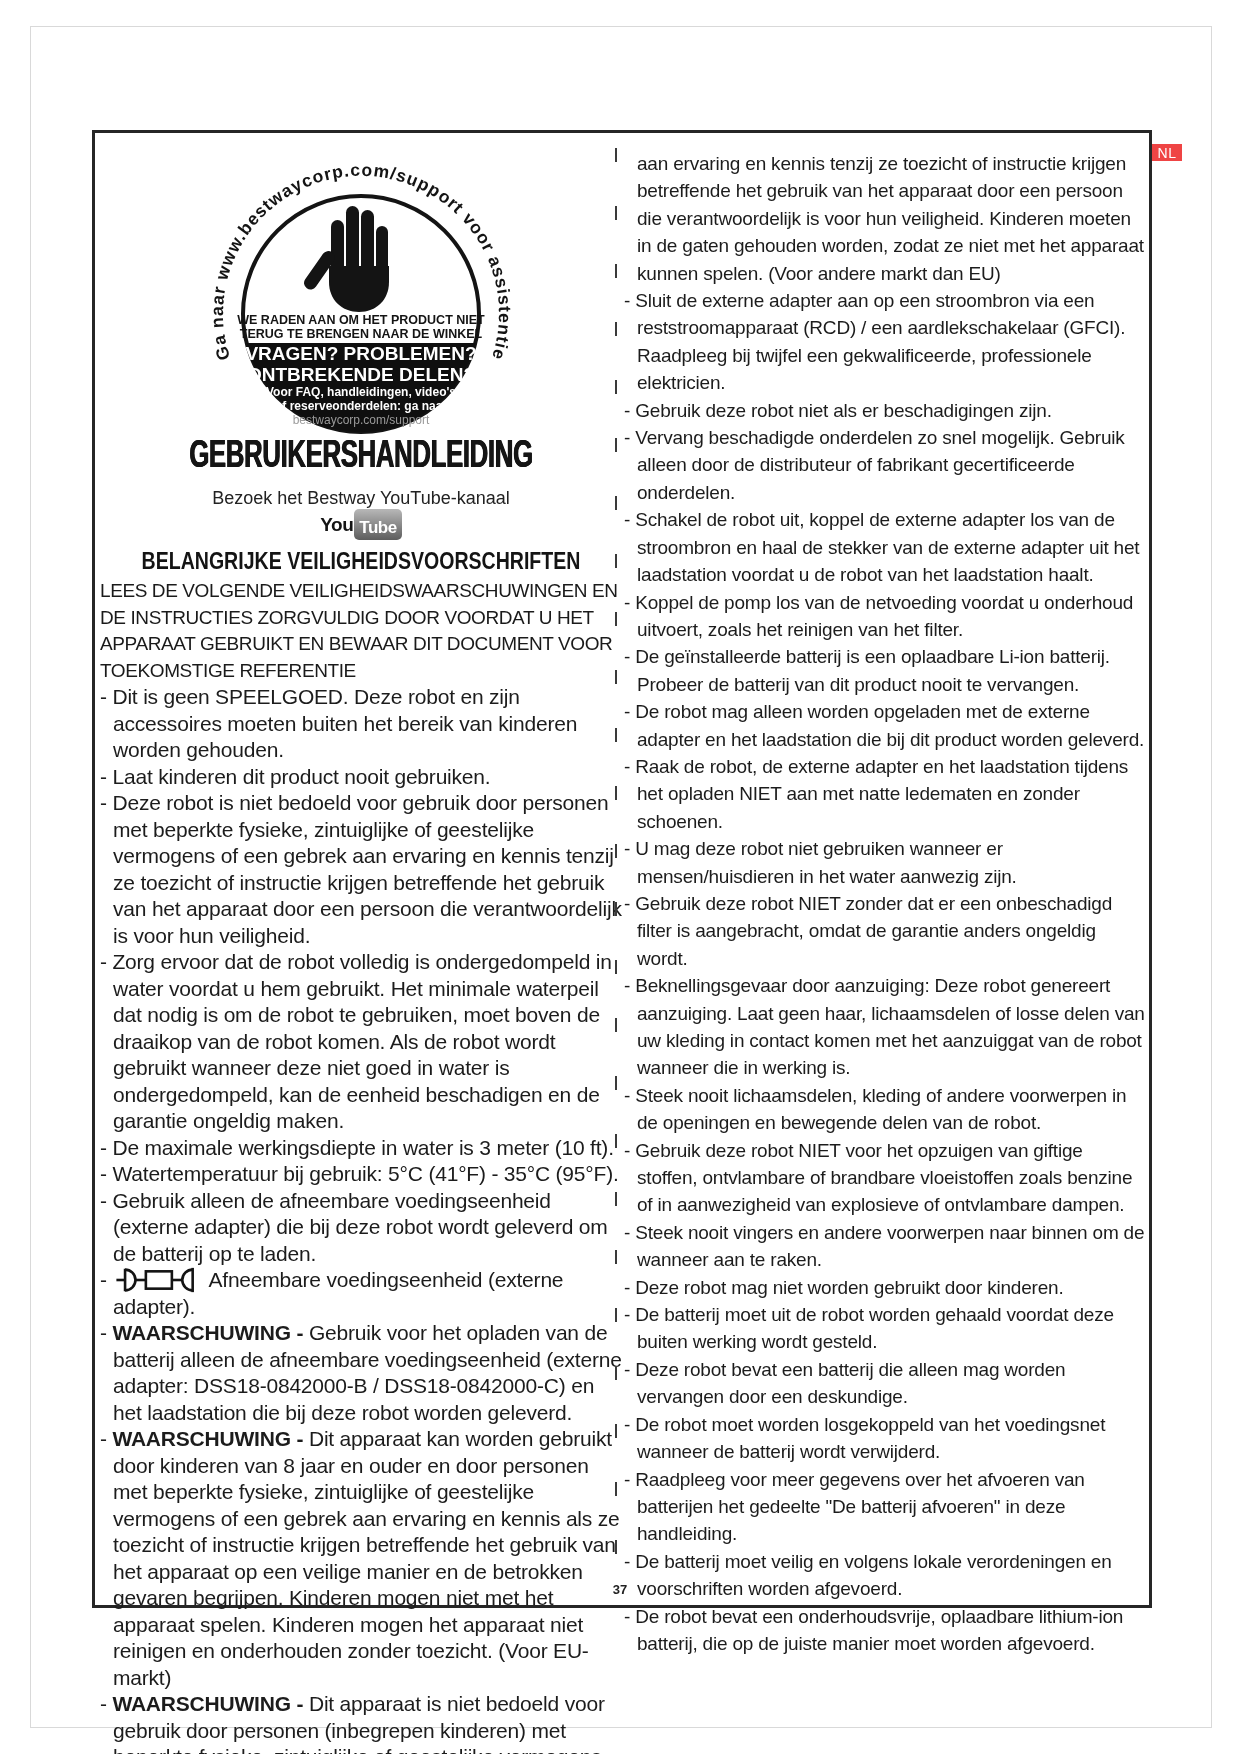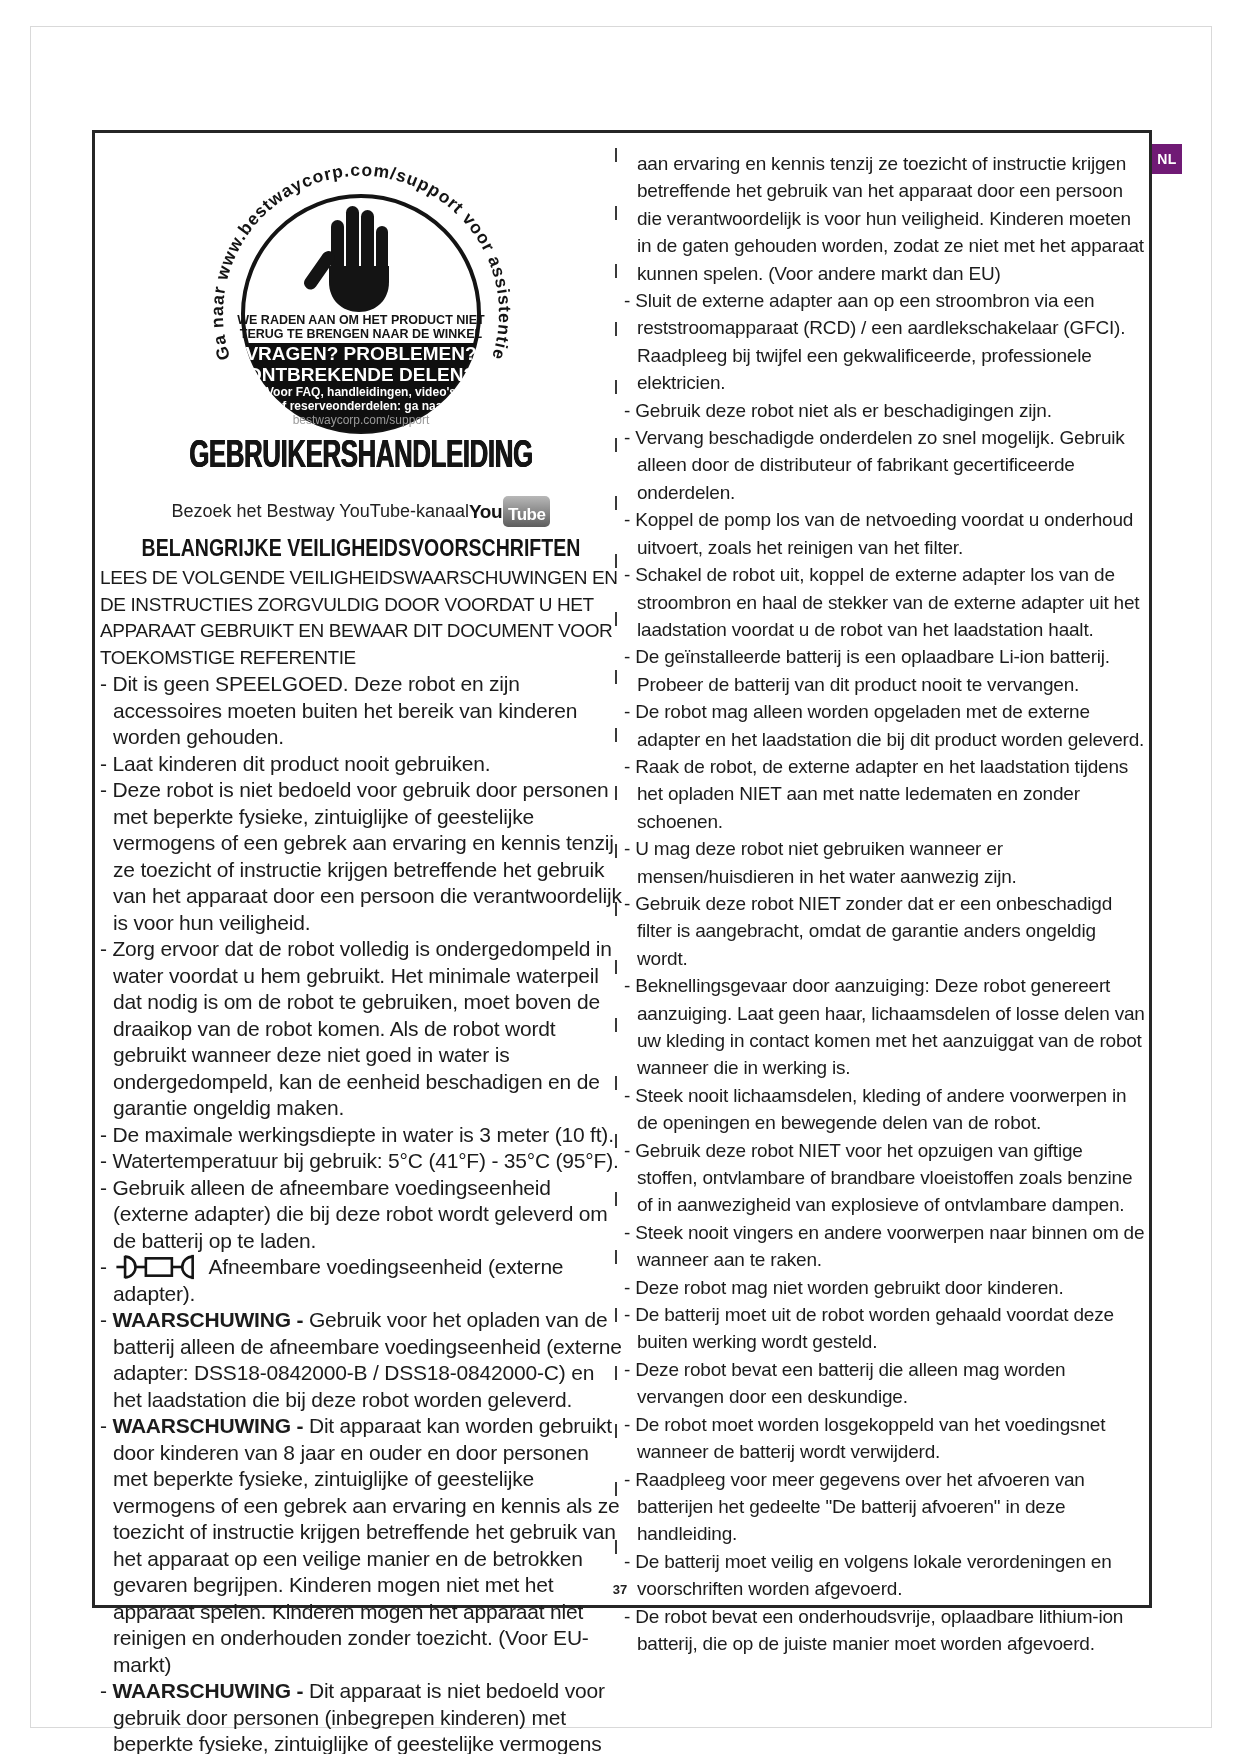--- a/index.html
+++ b/index.html
@@ -2,36 +2,36 @@
 <html><head>
 <meta charset="utf-8">
 <style>
   html,body{margin:0;padding:0;background:#fff;}
   .page{position:relative;width:1241px;height:1754px;background:#fff;overflow:hidden;
         font-family:"Liberation Sans",sans-serif;color:#1c1c1c;}
   .page-edge{position:absolute;left:30px;top:26px;width:1180px;height:1700px;
              border:1px solid #d9d9d9;}
   .frame{position:absolute;left:92px;top:130px;width:1060px;height:1478px;
          border:3px solid #262626;box-sizing:border-box;}
-  .nl-badge{position:absolute;left:1152px;top:144px;width:30px;height:30px;background:#701a75;
-            color:#fff;font-weight:bold;font-size:14px;display:flex;align-items:center;
+  .nl-badge{position:absolute;left:1152px;top:144px;width:30px;height:17px;background:#ef4444;
+            color:#fff;font-weight:normal;font-size:14px;display:flex;align-items:center;
             justify-content:center;letter-spacing:.5px;}
   .col-left{position:absolute;left:100px;top:140px;width:522px;}
   .col-right{position:absolute;left:624px;top:150px;width:524px;font-size:19px;
              line-height:27.4px;letter-spacing:-0.2px;}
   .divider{position:absolute;left:615px;top:148px;width:2px;height:1438px;
            background:repeating-linear-gradient(#3a3a3a 0 14px,transparent 14px 58px);}
   .logo-wrap{text-align:center;margin-top:4px;}
   .logo-wrap svg{display:block;margin:0 auto;}
   .doc-title{margin-top:-4px;text-align:center;font-size:39px;font-weight:bold;
              letter-spacing:-0.5px;transform:scaleX(0.66);transform-origin:center;
              white-space:nowrap;color:#151515;
              text-shadow:0.6px 0 currentColor,-0.6px 0 currentColor;}
-  .subtitle-row{margin-top:20px;text-align:center;font-size:18px;color:#222;
-                display:flex;align-items:center;justify-content:center;gap:0;}
+  .subtitle-row{margin-top:12px;text-align:center;font-size:18px;color:#222;
+                display:flex;align-items:center;justify-content:center;gap:0;flex-direction:column;}
   .yt{display:inline-flex;align-items:center;gap:1px;}
   .yt-you{font-weight:bold;font-size:19px;color:#141414;letter-spacing:-0.5px;}
   .yt-tube{display:inline-block;background:linear-gradient(#b8b8b8,#5d5d5d);color:#fff;
            font-weight:bold;font-size:17px;padding:9px 5px 2px;border-radius:5px;
            letter-spacing:-0.5px;}
   .section-heading{margin-top:8px;text-align:center;font-size:23px;font-weight:bold;
                    white-space:nowrap;transform:scaleX(0.85);transform-origin:center;
                    color:#141414;}
   .intro{margin-top:3px;font-size:19px;line-height:26.5px;letter-spacing:-0.4px;color:#1a1a1a;}
   .bullets{font-size:21px;line-height:26.5px;letter-spacing:-0.2px;}
@@ -125,22 +125,22 @@
   </div>
 
   <div class="divider"></div>
 
   <div class="col-right">
     <div class="continuation">aan ervaring en kennis tenzij ze toezicht of instructie krijgen betreffende het gebruik van het apparaat door een persoon die verantwoordelijk is voor hun veiligheid. Kinderen moeten in de gaten gehouden worden, zodat ze niet met het apparaat kunnen spelen. (Voor andere markt dan EU)</div>
     <div class="bullets">
         <div class="bullet"><span>- </span><span>Sluit de externe adapter aan op een stroombron via een reststroomapparaat (RCD) / een aardlekschakelaar (GFCI). Raadpleeg bij twijfel een gekwalificeerde, professionele elektricien.</span></div>
         <div class="bullet"><span>- </span><span>Gebruik deze robot niet als er beschadigingen zijn.</span></div>
         <div class="bullet"><span>- </span><span>Vervang beschadigde onderdelen zo snel mogelijk. Gebruik alleen door de distributeur of fabrikant gecertificeerde onderdelen.</span></div>
+        <div class="bullet"><span>- </span><span>Schakel de robot uit, koppel de externe adapter los van de stroombron en haal de stekker van de externe adapter uit het laadstation voordat u de robot van het laadstation haalt.</span></div>
         <div class="bullet"><span>- </span><span>Koppel de pomp los van de netvoeding voordat u onderhoud uitvoert, zoals het reinigen van het filter.</span></div>
-        <div class="bullet"><span>- </span><span>Schakel de robot uit, koppel de externe adapter los van de stroombron en haal de stekker van de externe adapter uit het laadstation voordat u de robot van het laadstation haalt.</span></div>
         <div class="bullet"><span>- </span><span>De geïnstalleerde batterij is een oplaadbare Li-ion batterij. Probeer de batterij van dit product nooit te vervangen.</span></div>
         <div class="bullet"><span>- </span><span>De robot mag alleen worden opgeladen met de externe adapter en het laadstation die bij dit product worden geleverd.</span></div>
         <div class="bullet"><span>- </span><span>Raak de robot, de externe adapter en het laadstation tijdens het opladen NIET aan met natte ledematen en zonder schoenen.</span></div>
         <div class="bullet"><span>- </span><span>U mag deze robot niet gebruiken wanneer er mensen/huisdieren in het water aanwezig zijn.</span></div>
         <div class="bullet"><span>- </span><span>Gebruik deze robot NIET zonder dat er een onbeschadigd filter is aangebracht, omdat de garantie anders ongeldig wordt.</span></div>
         <div class="bullet"><span>- </span><span>Beknellingsgevaar door aanzuiging: Deze robot genereert aanzuiging. Laat geen haar, lichaamsdelen of losse delen van uw kleding in contact komen met het aanzuiggat van de robot wanneer die in werking is.</span></div>
         <div class="bullet"><span>- </span><span>Steek nooit lichaamsdelen, kleding of andere voorwerpen in de openingen en bewegende delen van de robot.</span></div>
         <div class="bullet"><span>- </span><span>Gebruik deze robot NIET voor het opzuigen van giftige stoffen, ontvlambare of brandbare vloeistoffen zoals benzine of in aanwezigheid van explosieve of ontvlambare dampen.</span></div>
         <div class="bullet"><span>- </span><span>Steek nooit vingers en andere voorwerpen naar binnen om de wanneer aan te raken.</span></div>
         <div class="bullet"><span>- </span><span>Deze robot mag niet worden gebruikt door kinderen.</span></div>

